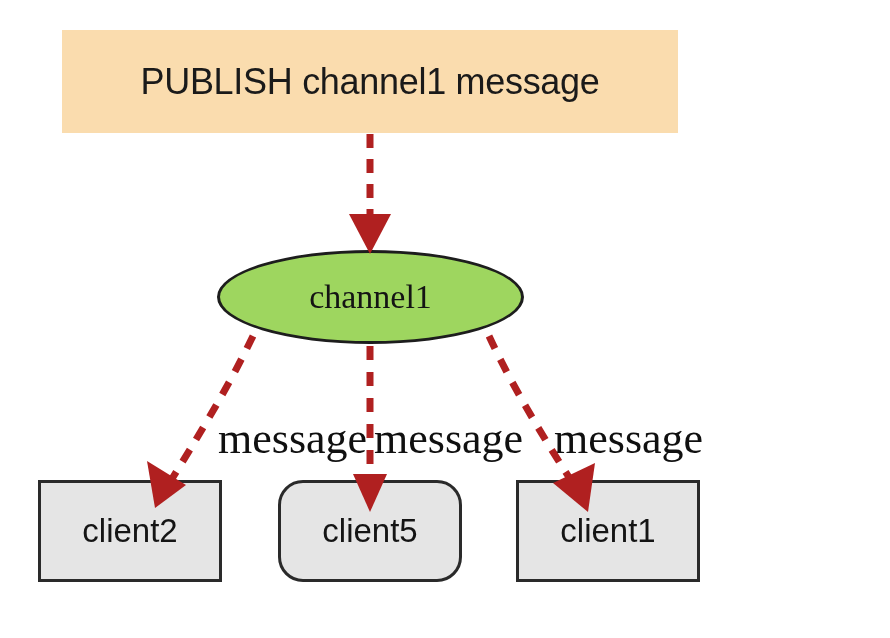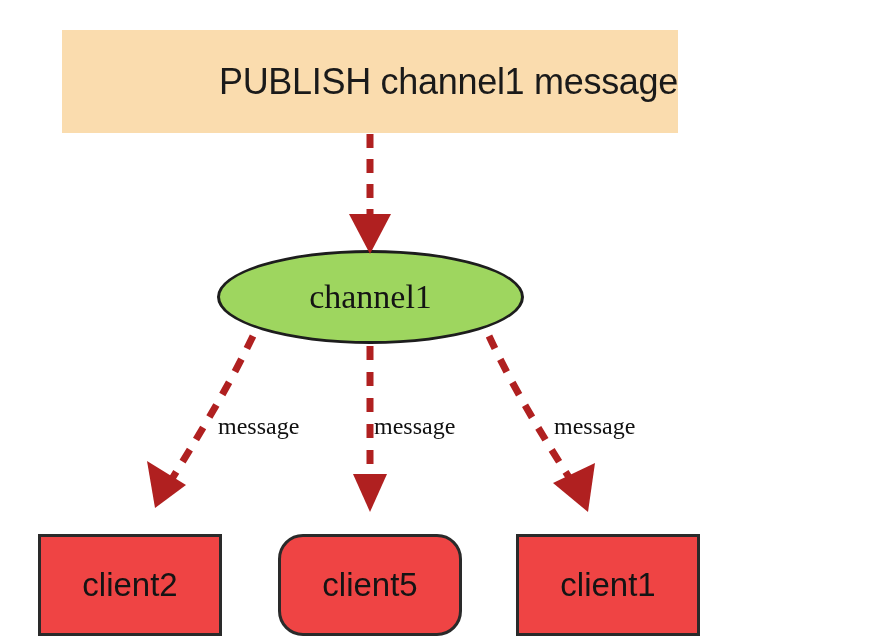--- a/index.html
+++ b/index.html
@@ -21,21 +21,21 @@
   
   .publish-banner {
     position: absolute;
     left: 62px;
     top: 30px;
     width: 616px;
     height: 103px;
     background: #fadcae;
     display: flex;
     align-items: center;
-    justify-content: flex-end;
+    justify-content: center;
   }
   .publish-banner-text {
     font-family: "Liberation Sans", sans-serif;
     font-size: 36px;
     font-weight: 400;
     color: #1a1a1a;
     letter-spacing: -0.3px;
     white-space: nowrap;
   }
 
@@ -57,45 +57,45 @@
   .channel-ellipse-text {
     font-family: Liberation Serif, serif;
     font-size: 34px;
     color: #141414;
     white-space: nowrap;
   }
 
   
   .client-box {
     position: absolute;
-    top: 534px;
+    top: 480px;
     width: 184px;
     height: 102px;
-    background: #ef4444;
+    background: #e5e5e5;
     border: 3px solid #2a2a2a;
     box-sizing: border-box;
     display: flex;
     align-items: center;
     justify-content: center;
   }
   .client-box.pos-0 { left: 38px; }
   .client-box.pos-1 { left: 278px; border-radius: 25px; }
   .client-box.pos-2 { left: 516px; }
   .client-box-text {
     font-family: "Liberation Sans", sans-serif;
     font-size: 33px;
     color: #141414;
     white-space: nowrap;
   }
 
   
   .edge-label {
     position: absolute;
     font-family: "Liberation Serif", serif;
-    font-size: 24px;
+    font-size: 44px;
     color: #101010;
     white-space: nowrap;
     top: 413px;
   }
   .edge-label.lbl-0 { left: 218px; }
   .edge-label.lbl-1 { left: 374px; }
   .edge-label.lbl-2 { left: 554px; }
 
   
   .arrow-layer {

